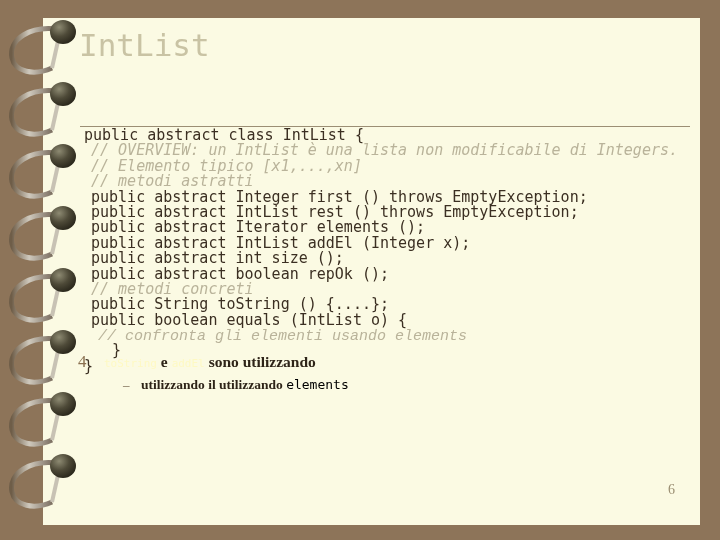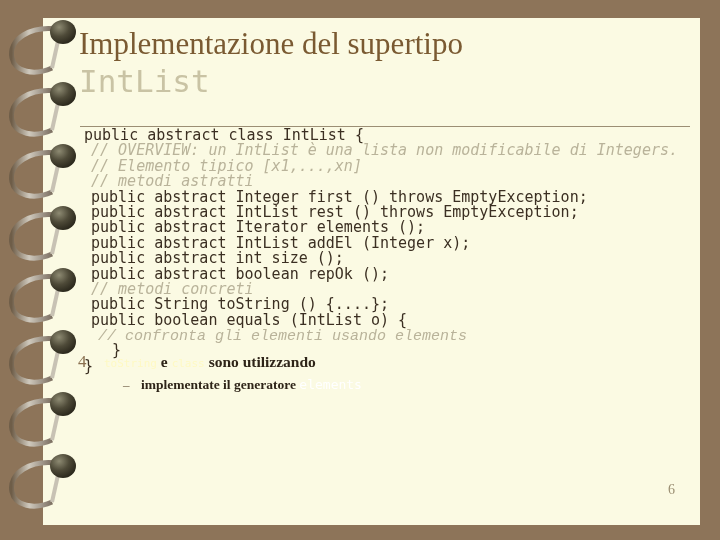--- a/index.html
+++ b/index.html
@@ -74,21 +74,21 @@
   .b2 .dash{
     font-family:"Liberation Serif",serif;
     font-size:13px;color:#6b5a43;display:inline-block;width:18px;
   }
   .serif-bold-s{
     font-family:"Liberation Serif",serif;
     font-size:13.5px;font-weight:bold;color:#2e2418;
   }
   .mono-lt-s{
     font-family:"DejaVu Sans Mono","Liberation Mono",monospace;
-    font-size:13px;color:#ffffff;
+    font-size:13px;color:#000000;
   }
 
   
   #slide-number{
     position:absolute;left:668px;top:482px;
     font-family:"Liberation Serif",serif;
     font-size:14px;color:#9a8e72;
   }
 </style>
 </head>
@@ -150,32 +150,31 @@
       </g>
       <g transform="translate(0,434)">
         <path d="M62,16 C30,10 8,26 12,44 C15,58 34,62 52,54" fill="none" stroke="url(#wireg)" stroke-width="5"></path>
         <path d="M52,54 L60,18" fill="none" stroke="#c8c2b4" stroke-width="4"></path>
         <ellipse cx="63" cy="18" rx="13" ry="12" fill="url(#knob)"></ellipse>
       </g>
     </g>
   </svg>
 
   <div id="title-block">
-    <div class="title-serif">Implementazione del supertipo</div>
     <div class="title-mono">IntList</div>
   </div>
 
   <div id="rule"></div>
 
   <div id="code"><div class="line"><span>public abstract class IntList {</span></div><div class="line"><span class="cmt ind1">// OVERVIEW: un IntList è una lista non modificabile di Integers.</span></div><div class="line"><span class="cmt ind1">// Elemento tipico [x1,...,xn]</span></div><div class="line"><span class="cmt ind1">// metodi astratti</span></div><div class="line"><span class="ind1">public abstract Integer first () throws EmptyException;</span></div><div class="line"><span class="ind1">public abstract IntList rest () throws EmptyException;</span></div><div class="line"><span class="ind1">public abstract Iterator elements ();</span></div><div class="line"><span class="ind1">public abstract IntList addEl (Integer x);</span></div><div class="line"><span class="ind1">public abstract int size ();</span></div><div class="line"><span class="ind1">public abstract boolean repOk ();</span></div><div class="line"><span class="cmt ind1">// metodi concreti</span></div><div class="line"><span class="ind1">public String toString () {....};</span></div><div class="line"><span class="ind1">public boolean equals (IntList o) {</span></div><div class="line"><span class="cmt ind2">// confronta gli elementi usando elements</span></div><div class="line"><span class="ind3">}</span></div><div class="line"><span>}</span></div></div>
 
   <div id="bullets">
     <div class="b1">
-      <span class="marker">4</span><span class="mono-lt">toString</span><span class="serif-bold"> e </span><span class="mono-lt">class</span><span class="serif-bold"> sono utilizzando</span>
+      <span class="marker">4</span><span class="mono-lt">toString</span><span class="serif-bold"> e </span><span class="mono-lt">addEl</span><span class="serif-bold"> sono utilizzando</span>
     </div>
     <div class="b2">
-      <span class="dash">–</span><span class="serif-bold-s">implementate il generatore </span><span class="mono-lt-s">elements</span>
+      <span class="dash">–</span><span class="serif-bold-s">utilizzando il utilizzando </span><span class="mono-lt-s">elements</span>
     </div>
   </div>
 
   <div id="slide-number">6</div>
 
 </div>
 
 </body></html>

